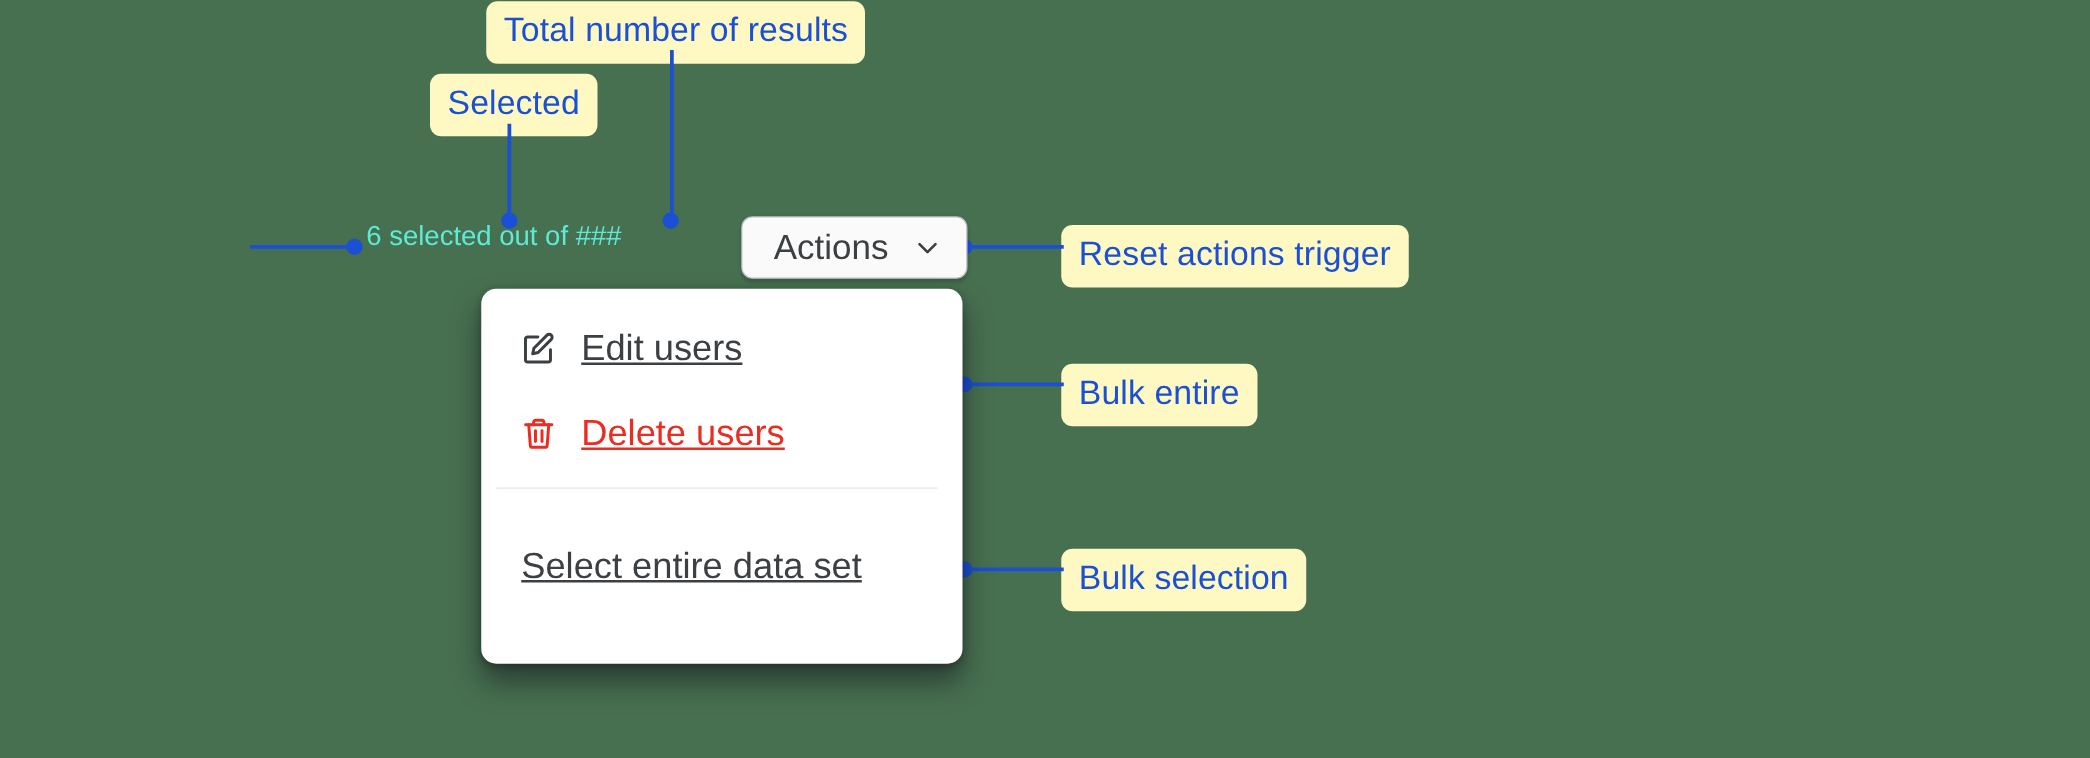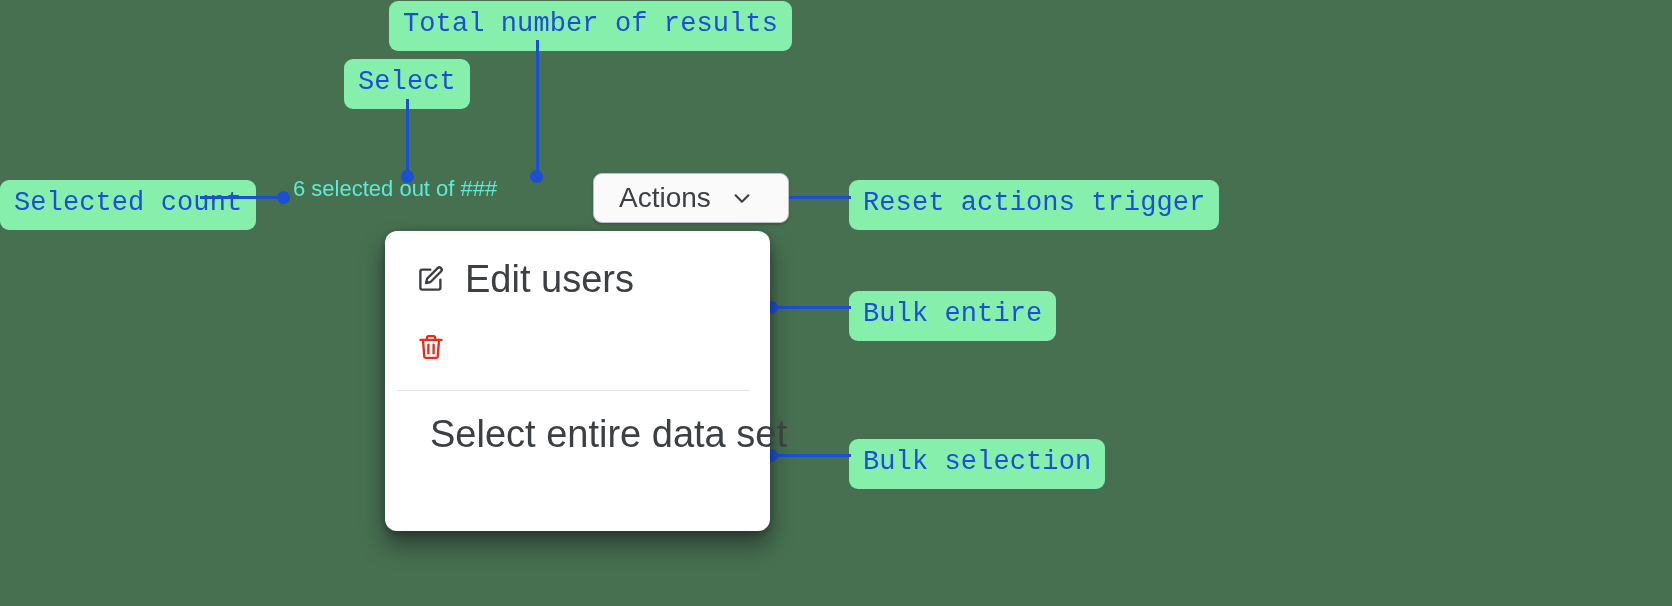--- a/index.html
+++ b/index.html
@@ -19,29 +19,29 @@
   #stage {
     position: absolute;
     inset: 0;
     width: 1672px;
     height: 606px;
   }
 
   
   .callout {
     position: absolute;
-    background: #86efac;
+    background: #fef9c3;
     color: #1a4fd6;
     font-size: 27px;
     line-height: 1;
     letter-spacing: 0.1px;
     padding: 10px 14px 13px 14px;
     border-radius: 9px;
     white-space: nowrap;
-    font-family: Liberation Mono, monospace;
+    font-family: Liberation Sans, sans-serif;
   }
 
   
   .lead {
     position: absolute;
     background: #1a4fd6;
   }
   .lead-v { width: 3px; }
   .lead-h { height: 3px; }
 
@@ -72,21 +72,21 @@
   
   .actions-btn {
     position: absolute;
     left: 593px;
     top: 173px;
     height: 50px;
     box-sizing: border-box;
     display: flex;
     align-items: center;
     gap: 20px;
-    padding: 0 35px 0 25px;
+    padding: 0 20px 0 25px;
     background: #fafafa;
     border: 1px solid #bdc1c6;
     border-radius: 9px;
     box-shadow: 0 2px 3px rgba(32,33,36,0.28);
     cursor: pointer;
   }
   .actions-btn-label {
     font-size: 28px;
     color: #3c4043;
     line-height: 1;
@@ -115,54 +115,54 @@
   .menu-item {
     height: 68px;
     display: flex;
     align-items: center;
     gap: 19px;
     padding: 0 22px 0 31px;
     cursor: pointer;
     box-sizing: border-box;
   }
   .menu-item-label {
-    font-size: 38px;
+    font-size: 29px;
     line-height: 1;
     color: #3c4043;
     white-space: nowrap;
     font-family: "Liberation Sans", sans-serif;
+    text-decoration: underline;
   }
   .menu-item.danger .menu-item-label { color: #ea2c21; }
   .menu-item .mi-icon {
     width: 30px;
     height: 30px;
     flex: 0 0 30px;
     display: block;
   }
   .menu-sep {
     height: 1px;
     background: #e3e5e8;
     margin: 9px 20px 9px 12px;
   }
-  .menu-item.plain { padding-left: 45px; }
+  .menu-item.plain { padding-left: 32px; align-items: flex-end; }
 </style>
 </head>
 <body style="background: rgb(71, 112, 80);">
 
 <div id="stage">
 
   <div class="callout" style="left:389px; top:1px;">Total number of results</div>
   <div class="lead lead-v" style="left:536px; top:40px; height:135px;"></div>
   <div class="dot" style="left:530px; top:170px;"></div>
 
-  <div class="callout" style="left:344px; top:59px;">Select</div>
+  <div class="callout" style="left:344px; top:59px;">Selected</div>
   <div class="lead lead-v" style="left:406px; top:99px; height:76px;"></div>
   <div class="dot" style="left:401px; top:170px;"></div>
 
-  <div class="callout" style="left:0px; top:180px;">Selected count</div>
   <div class="lead lead-h" style="left:200px; top:196px; width:86px;"></div>
   <div class="dot" style="left:277px; top:191px;"></div>
 
   <div class="callout" style="left:849px; top:180px;">Reset actions trigger</div>
   <div class="lead lead-h" style="left:773px; top:196px; width:78px;"></div>
   <div class="dot" style="left:765px; top:191px;"></div>
 
   <div class="callout" style="left:849px; top:291px;">Bulk entire</div>
   <div class="lead lead-h" style="left:773px; top:306px; width:78px;"></div>
   <div class="dot" style="left:765px; top:301px;"></div>
@@ -199,20 +199,21 @@
     <div class="menu-item danger">
       <span class="mi-icon">
         <svg viewBox="0 0 24 24" fill="none" stroke="#ea2c21" stroke-width="1.9" stroke-linecap="round" stroke-linejoin="round">
           <path d="M3.6 6.3h16.8"></path>
           <path d="M8.7 6.3V4.6a1.3 1.3 0 0 1 1.3-1.3h4a1.3 1.3 0 0 1 1.3 1.3v1.7"></path>
           <path d="M5.6 6.3l1 13.1A1.4 1.4 0 0 0 8 20.7h8a1.4 1.4 0 0 0 1.4-1.3l1-13.1"></path>
           <path d="M9.9 10.1v6.8"></path>
           <path d="M14.1 10.1v6.8"></path>
         </svg>
       </span>
+      <span class="menu-item-label">Delete users</span>
     </div>
 
     <div class="menu-sep"></div>
 
     <div class="menu-item plain">
       <span class="menu-item-label">Select entire data set</span>
     </div>
 
 
   </div>

